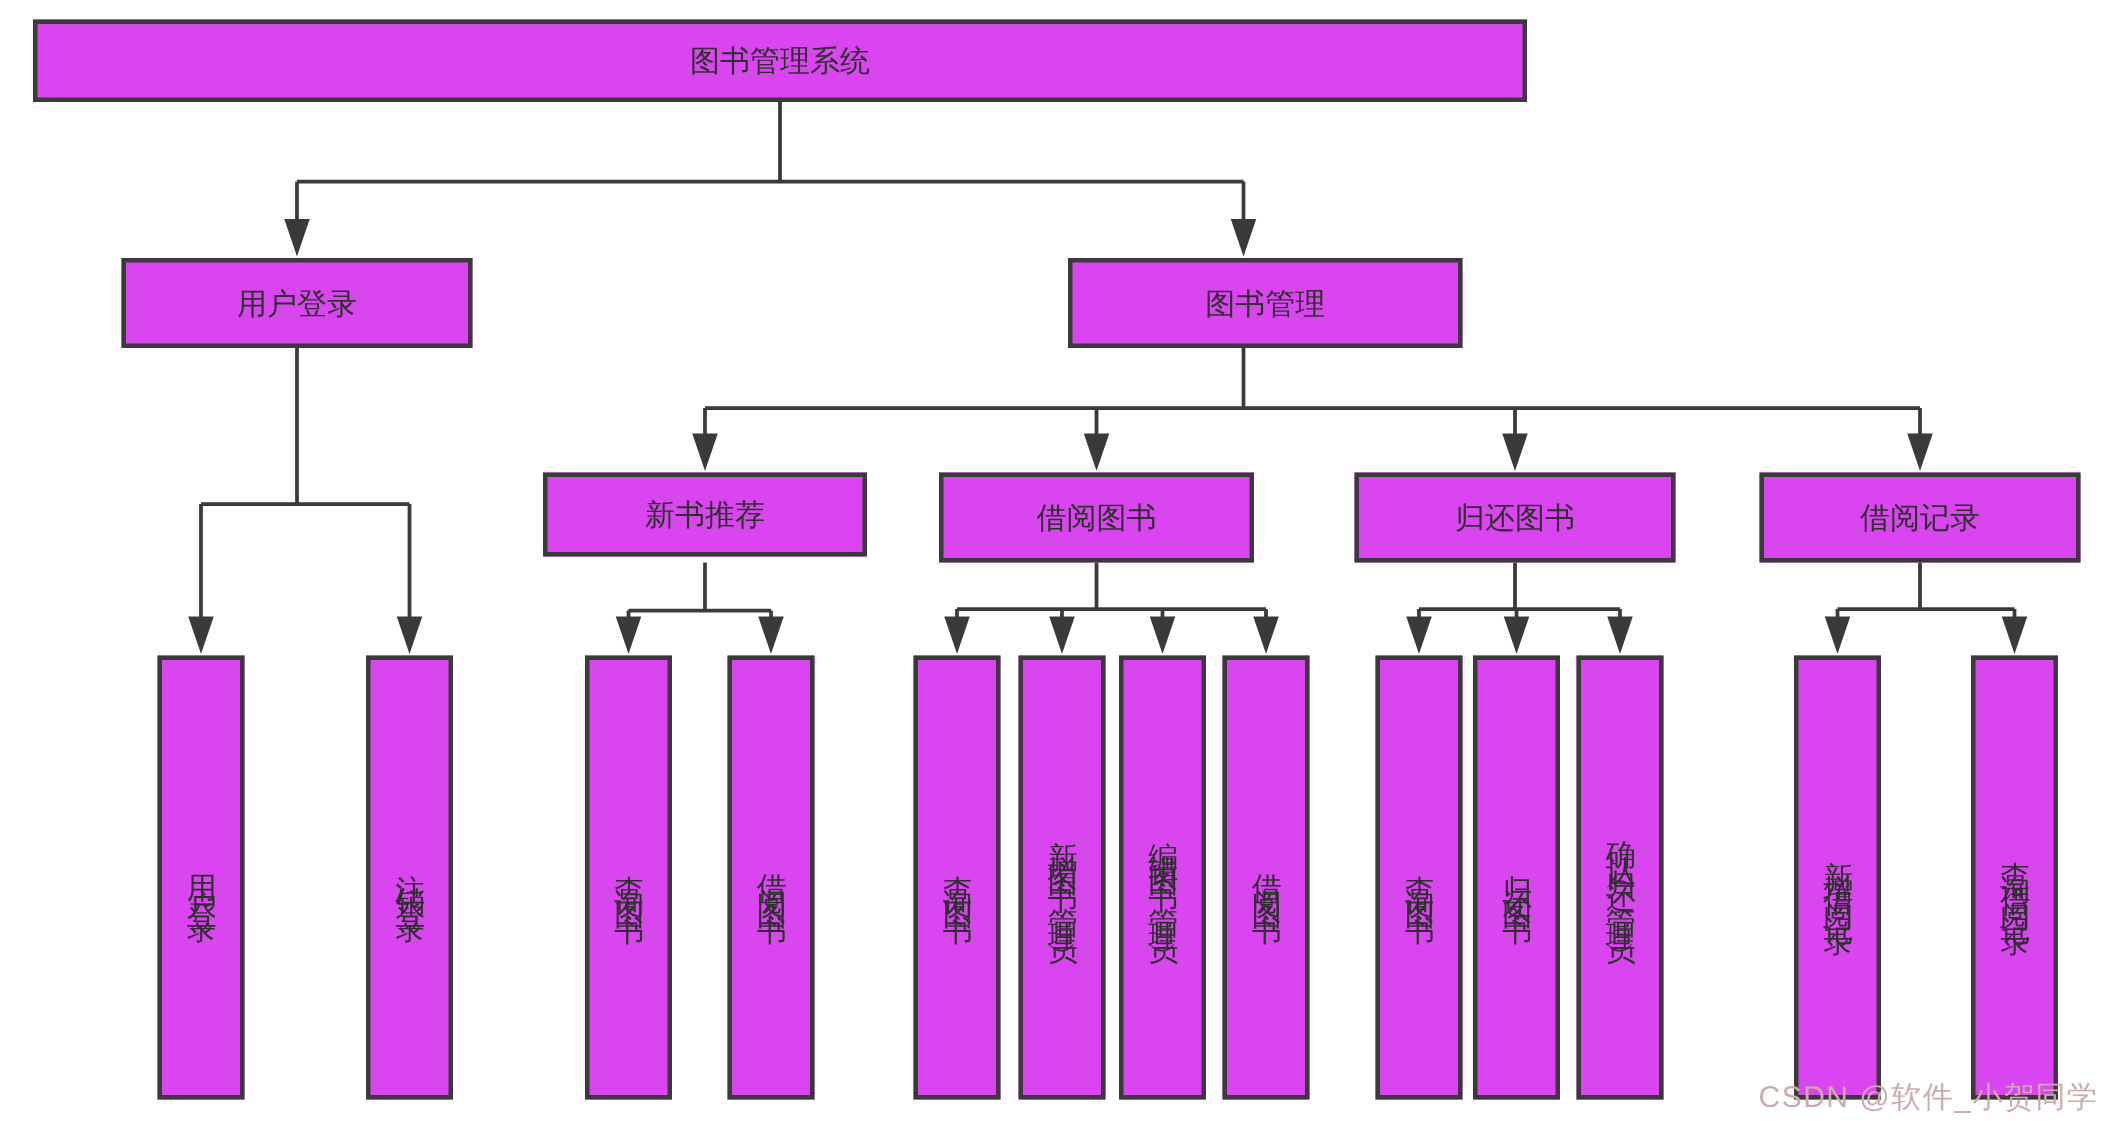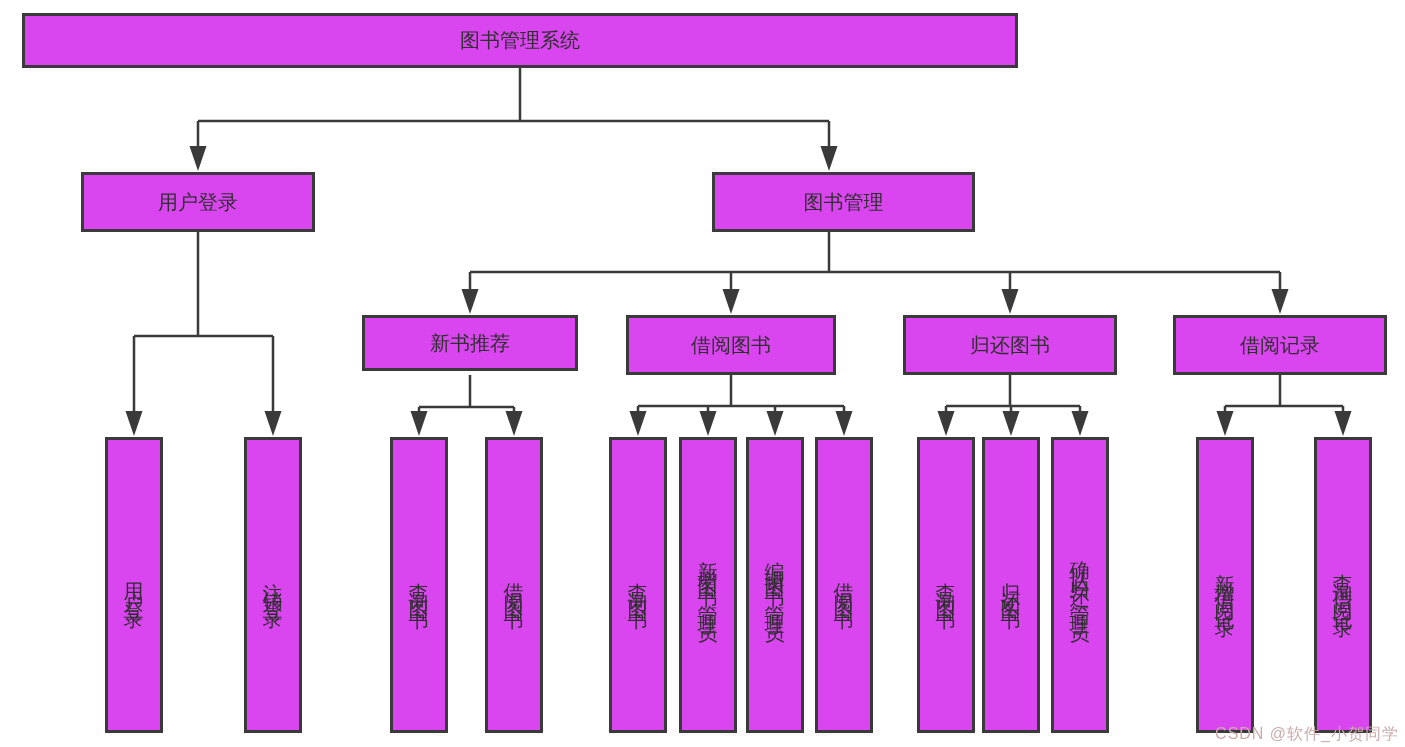--- a/index.html
+++ b/index.html
@@ -44,21 +44,21 @@
     writing-mode: vertical-rl;
     text-orientation: mixed;
     letter-spacing: 9px;
     line-height: 1;
   }
   .watermark {
     position: absolute;
     right: 6px;
     bottom: 2px;
     z-index: 3;
-    font-size: 16px;
+    font-size: 20px;
     color: var(--wm);
     letter-spacing: 1px;
     white-space: nowrap;
   }
 </style>
 </head>
 <body>
 
 <div class="stage">
 

